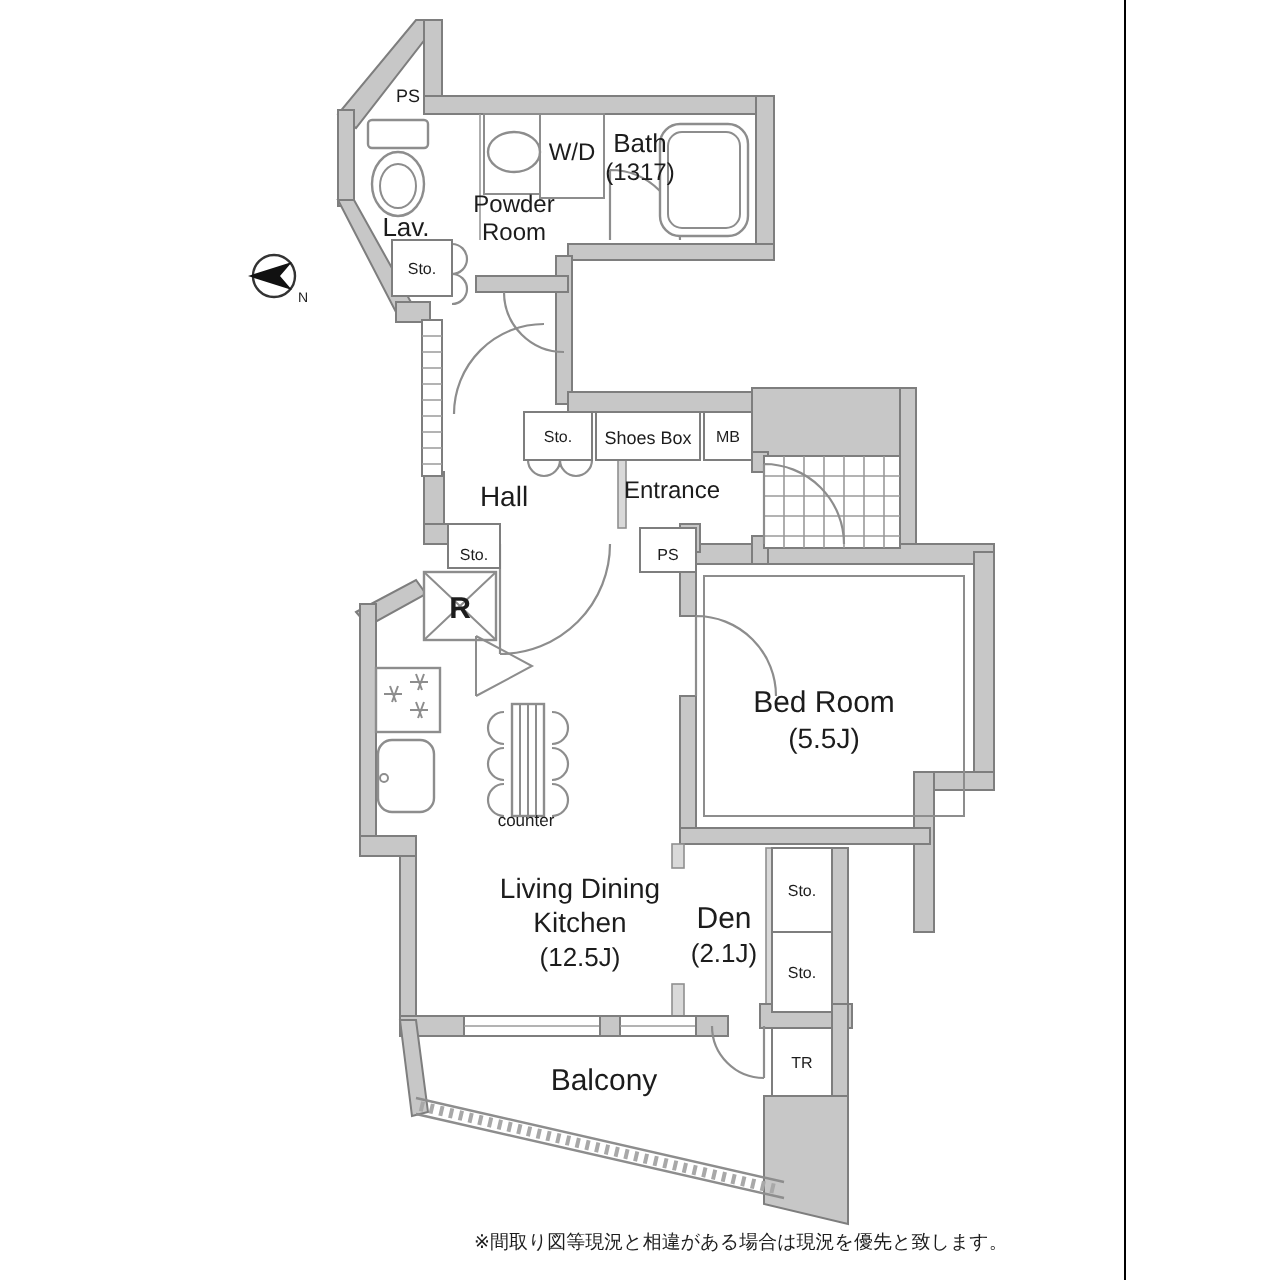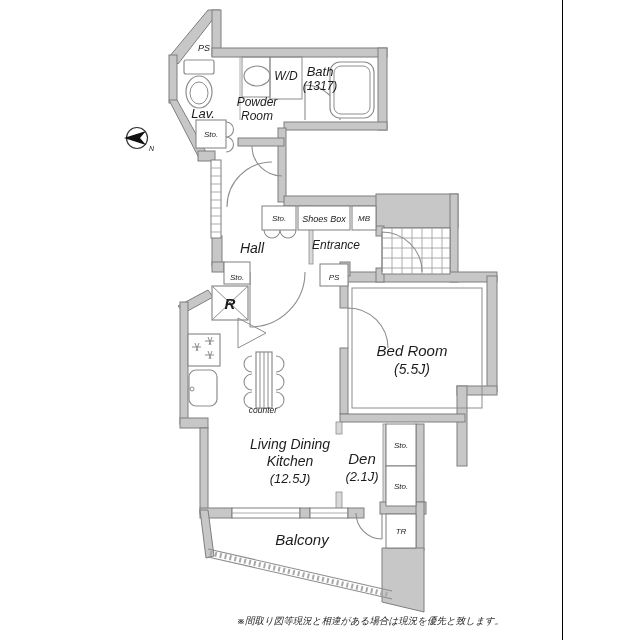--- a/index.html
+++ b/index.html
@@ -1,17 +1,17 @@
 <!DOCTYPE html>
 <html><head>
 <meta charset="utf-8">
 <style>
   html,body{margin:0;padding:0;background:#fff;}
   #stage{position:relative;width:562px;height:640px;background:#fff;outline:1px solid #000;overflow:hidden;
-         font-family:"Liberation Sans",sans-serif;font-style:italic;}
+         font-family:"Liberation Sans",sans-serif;}
   svg{position:absolute;left:0;top:0;}
   svg text{fill:#1c1c1c;font-family:"Liberation Sans","DejaVu Sans",sans-serif;}
   .wall{fill:#c7c7c7;stroke:#7e7e7e;stroke-width:1;}
   .thinwall{fill:#d9d9d9;stroke:#8f8f8f;stroke-width:.8;}
   .fix{fill:#ffffff;stroke:#8d8d8d;stroke-width:1.2;}
   .fixthin{fill:none;stroke:#8d8d8d;stroke-width:1;}
   .door{fill:none;stroke:#8d8d8d;stroke-width:1.1;}
   .box{fill:#ffffff;stroke:#7e7e7e;stroke-width:1;}
   .grid{stroke:#9a9a9a;stroke-width:.8;}
   .rail{stroke:#8d8d8d;stroke-width:1.2;fill:none;}

